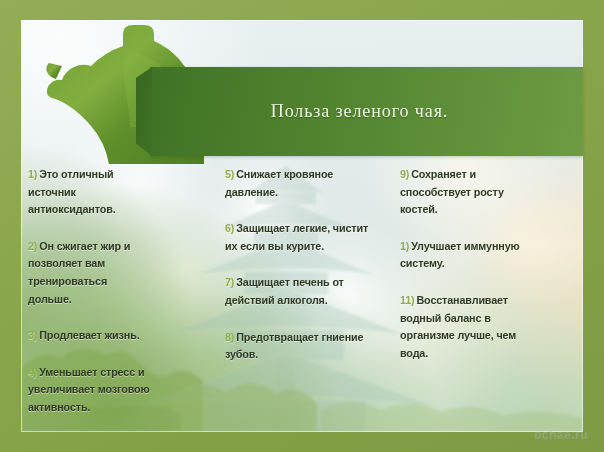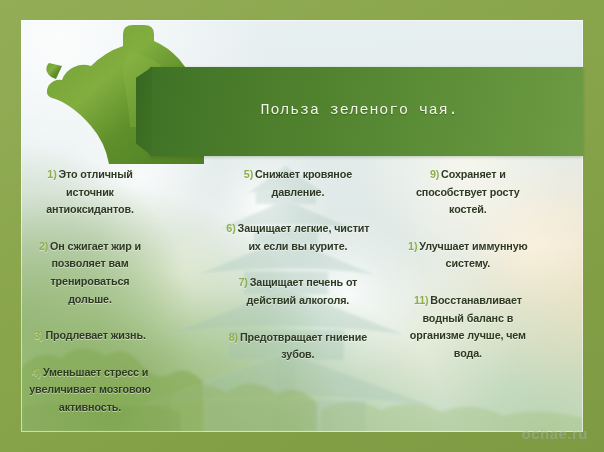--- a/index.html
+++ b/index.html
@@ -129,38 +129,37 @@
     position: absolute;
     inset: 0;
     display: flex;
     flex-direction: column;
     align-items: center;
     justify-content: center;
     padding-right: 14px;
     box-sizing: border-box;
   }
   .banner-line {
-    font-family: Liberation Mono, monospace;
-    font-size: 15px;
+    font-family: Liberation Serif, serif;
+    font-size: 18px;
     letter-spacing: 0.9px;
     color: #f2f6e8;
     line-height: 1.34;
     white-space: nowrap;
     text-shadow: 0 1px 1px rgba(25,50,10,0.45);
   }
 
   
   .columns {
     position: absolute;
     left: 8px;
     top: 165px;
     width: 546px;
     display: flex;
     gap: 0;
-    text-align: center;
   }
   .col {
     box-sizing: border-box;
     padding-right: 8px;
   }
   .col-1 { width: 176px; padding-left: 20px; }
   .col-2 { width: 190px; padding-left: 8px; margin-left: 48px; }
   .col-3 { width: 180px; padding-left: 10px; }
 
   .item {
@@ -181,21 +180,21 @@
     font-weight: bold;
     margin-right: 2px;
   }
 
   
   .watermark {
     position: absolute;
     right: 16px;
     bottom: 10px;
     font-family: "Liberation Sans", sans-serif;
-    font-size: 15px;
+    font-size: 12px;
     font-weight: bold;
     letter-spacing: 0.5px;
     color: rgba(168,186,190,0.42);
     user-select: none;
   }
 </style>
 </head>
 <body>
 
 <div id="poster">

